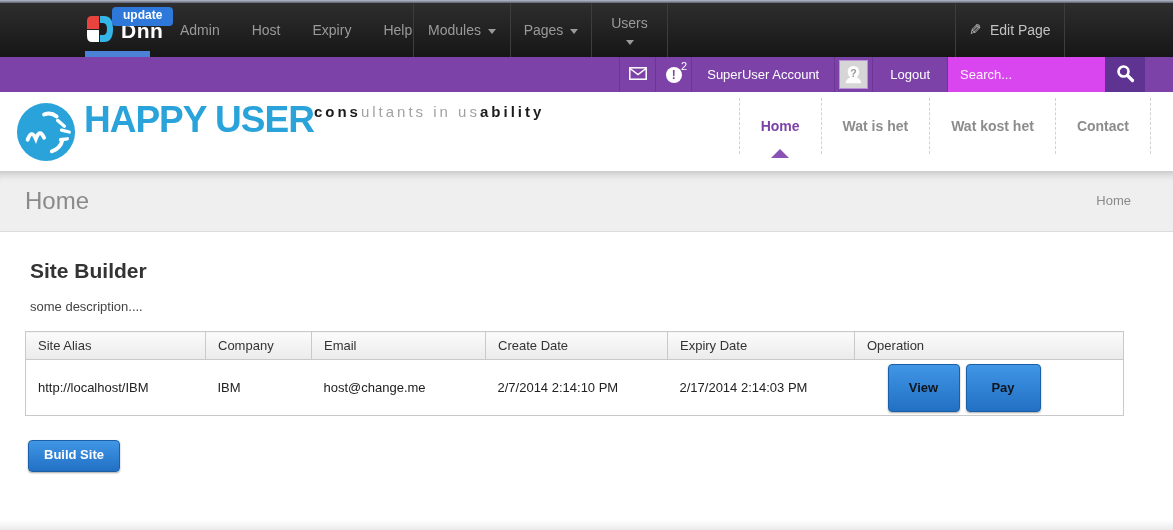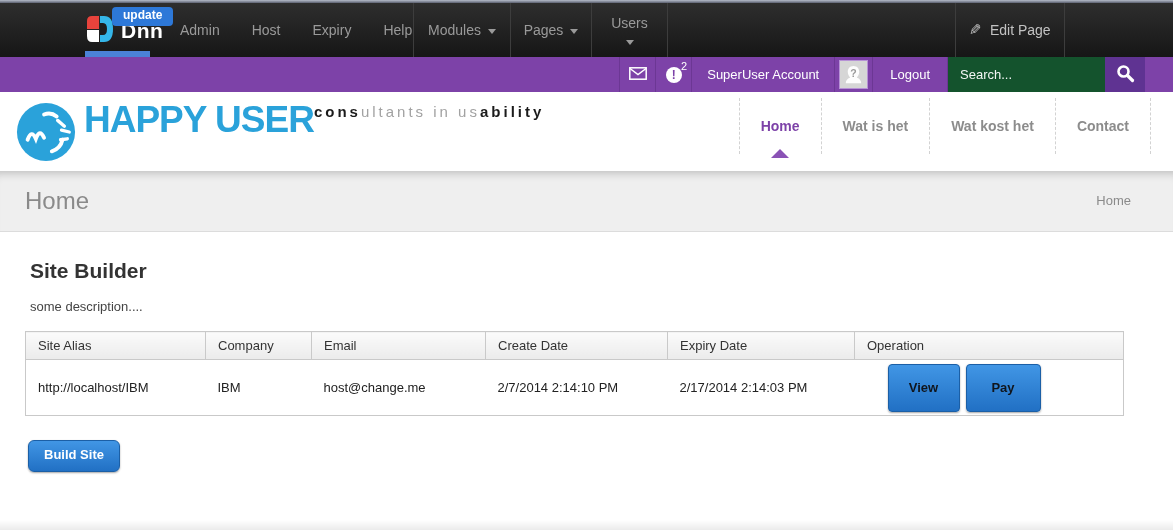--- a/index.html
+++ b/index.html
@@ -41,21 +41,21 @@
   .mail-cell { width:36px; justify-content:center; cursor:pointer; }
   .alert-cell { width:36px; justify-content:center; cursor:pointer; position:relative; }
   .alert-circle { width:16px; height:16px; background:#fff; border-radius:50%; color:#7d42a8;
     font-weight:bold; font-size:12px; display:flex; align-items:center; justify-content:center; }
   .alert-count { position:absolute; top:3px; right:4px; font-size:11px; color:#fff; }
   .account-cell { padding:0 15px; font-size:13px; cursor:pointer; }
   .avatar-cell { width:38px; justify-content:center; cursor:pointer; }
   .avatar { width:29px; height:29px; background:#d6d6d6; border:1px solid #b792d6;
     display:flex; align-items:center; justify-content:center; }
   .logout-cell { padding:0 17px; font-size:13px; cursor:pointer; border-right:1px solid #6c3794; }
-  .search-input { width:157px; border:none; outline:none; background:#14532d; color:#fff;
+  .search-input { width:157px; border:none; outline:none; background:#d946ef; color:#fff;
     font-size:13px; padding:0 12px; font-family:"Liberation Sans", sans-serif; }
   .search-input::placeholder { color:#fff; opacity:0.95; }
   .search-btn { width:40px; background:#5f3392; border:none; display:flex; align-items:center;
     justify-content:center; cursor:pointer; }
   .spacer-right { width:28px; }
 
   
   .site-header { position:absolute; top:92px; left:0; right:0; height:79px; background:#fff; }
   .brand { position:absolute; left:15px; top:9px; display:flex; align-items:flex-start; gap:7px; cursor:pointer; }
   .brand-text { display:flex; flex-direction:row; }
@@ -87,21 +87,21 @@
     padding:0 0 0 12px; background:linear-gradient(#fbfbfb,#ebebeb);
     border:1px solid #c9c9c9; }
   table.sites td { height:56px; font-size:13px; color:#222; padding:0 0 0 12px;
     border-top:1px solid #c9c9c9; background:#fff; }
   .ops { display:flex; gap:6px; margin-left:21px; }
   .blue-btn { background:linear-gradient(#4196e5,#2170c4); border:1px solid #1b5fa6;
     border-radius:4px; box-shadow:0 1px 2px rgba(0,0,0,0.35); cursor:pointer;
     font-family:"Liberation Sans", sans-serif; font-weight:bold; font-size:13px; }
   .op-btn { width:72px; height:48px; color:#10151c; }
   .pay-btn { width:75px; }
-  .build-btn { margin:24px 0 0 28px; padding:6px 15px 24px; color:#fff; height:29px;border-radius:6px; }
+  .build-btn { margin:24px 0 0 28px; padding:6px 15px 24px; color:#fff; height:29px; }
   .bottom-fade { position:absolute; left:0; right:0; bottom:0; height:10px;
     background:linear-gradient(rgba(255,255,255,0),#ebebeb); }
 </style>
 </head>
 <body>
 
 <div class="screen">
 
   <div class="top-strip"></div>
 

